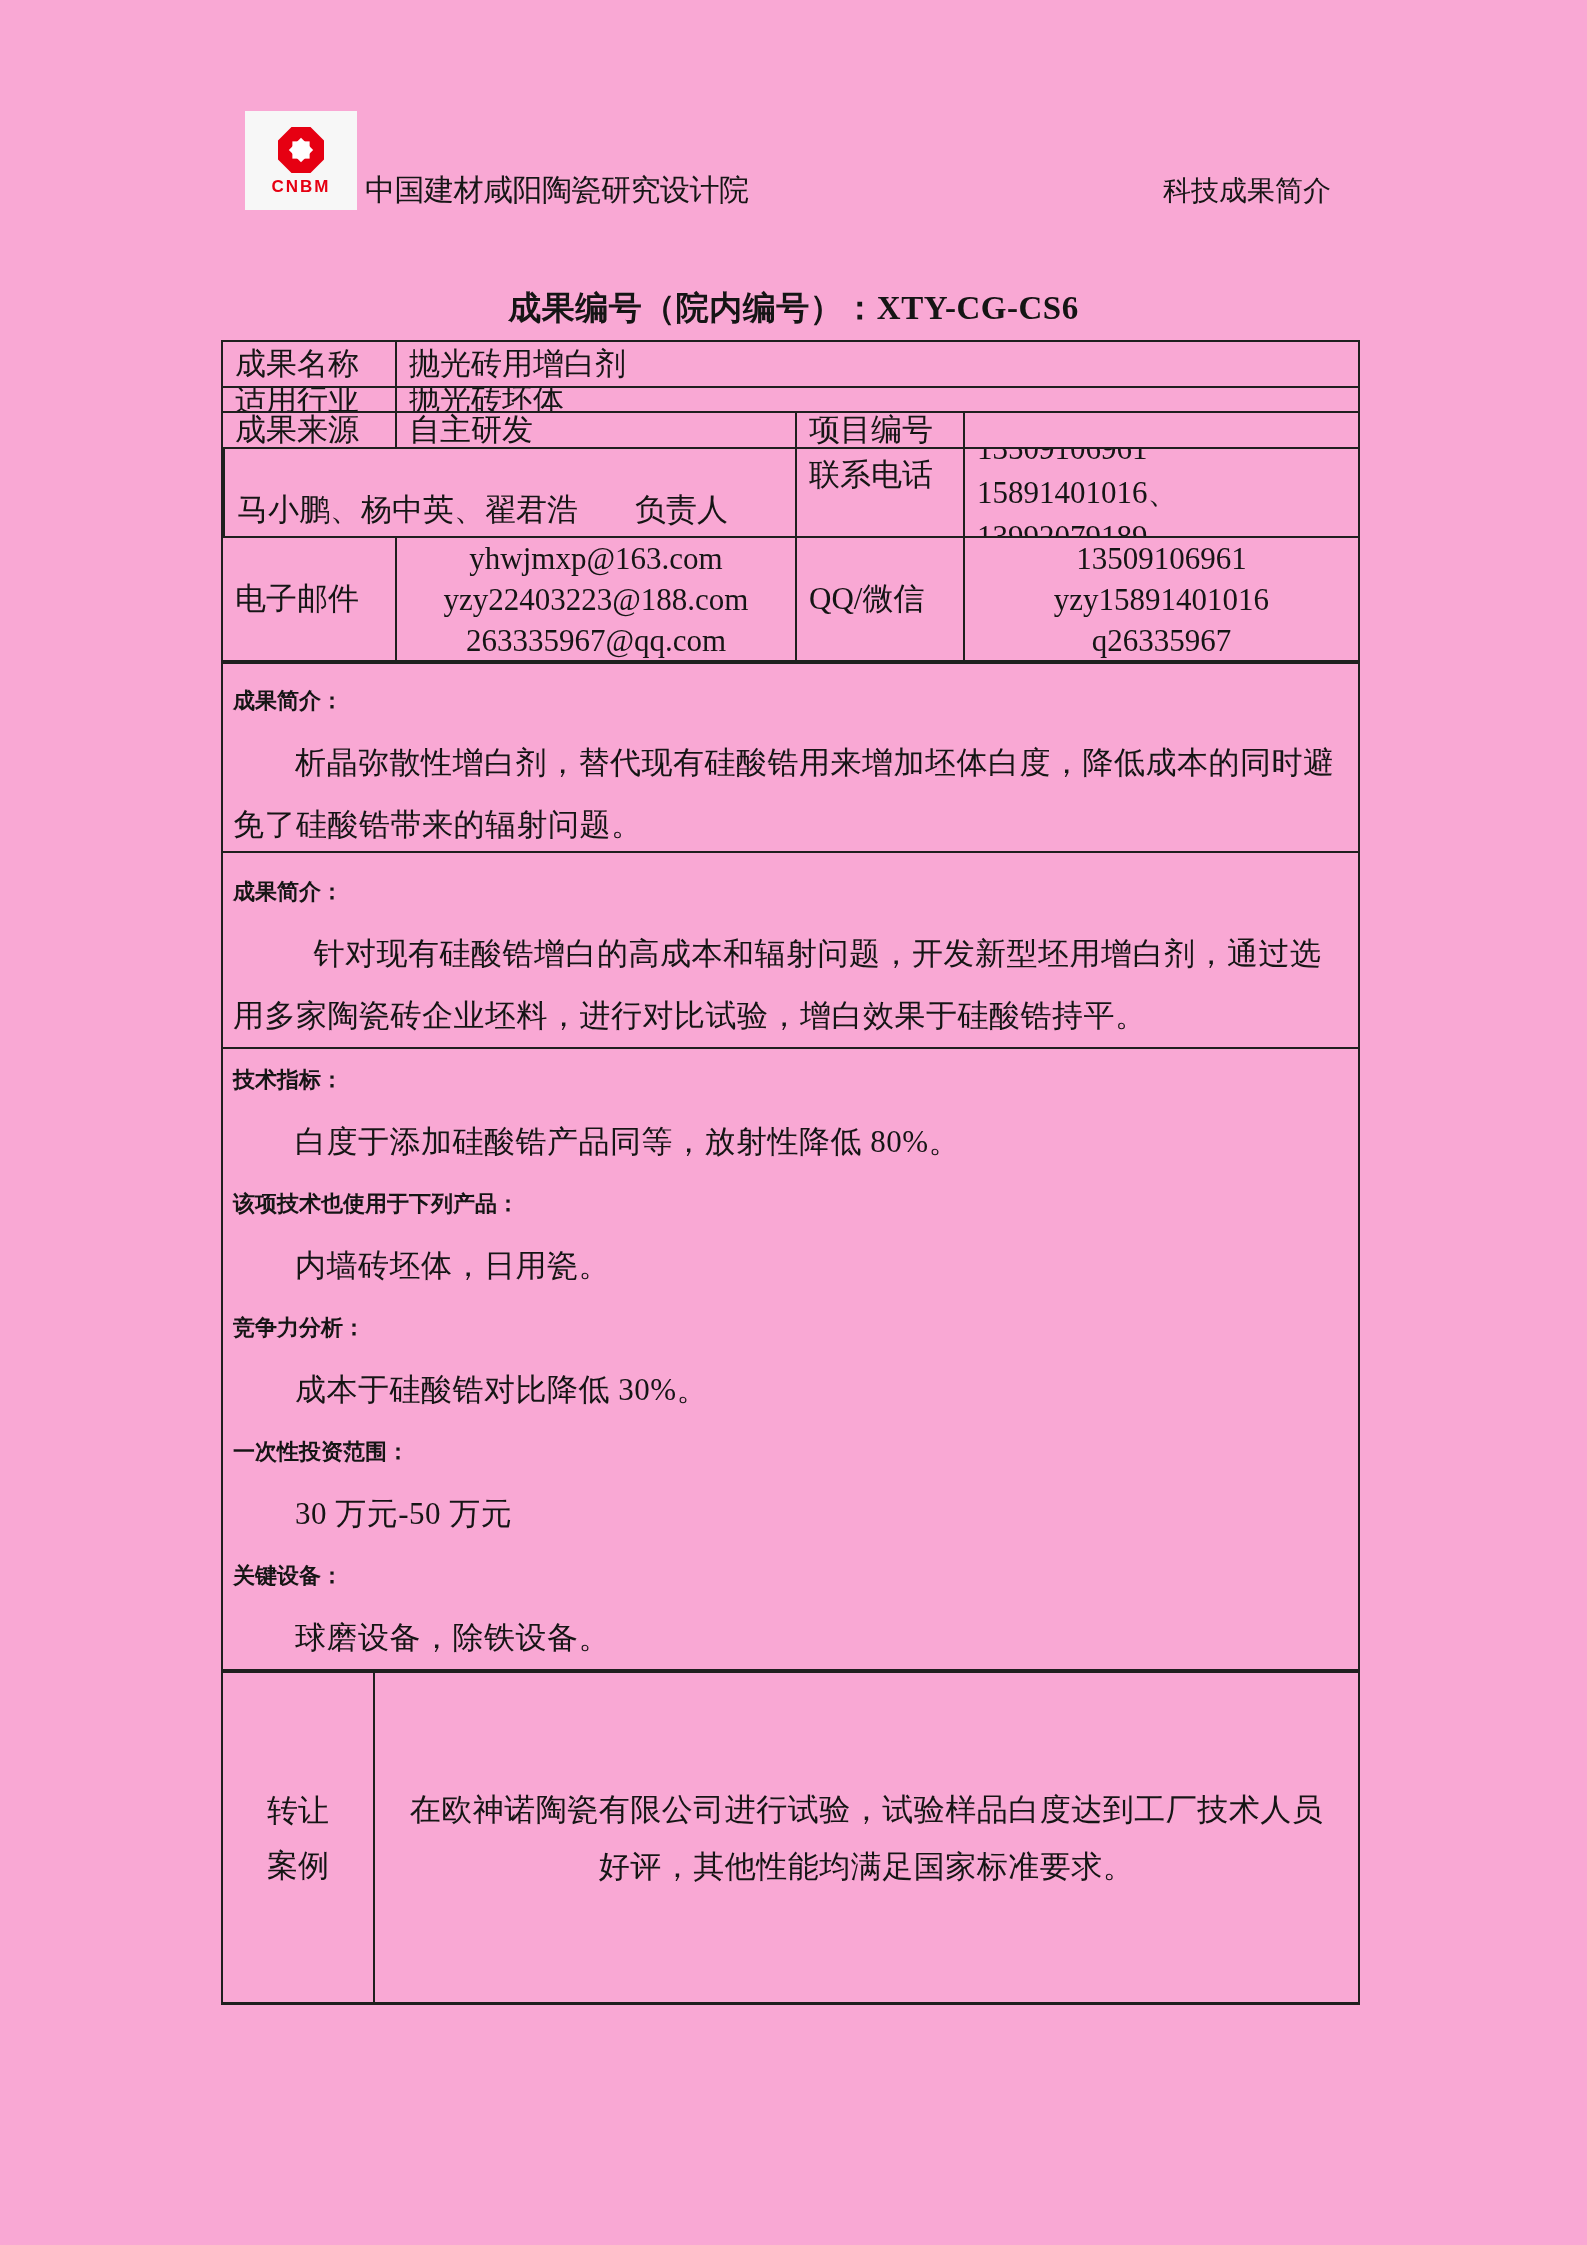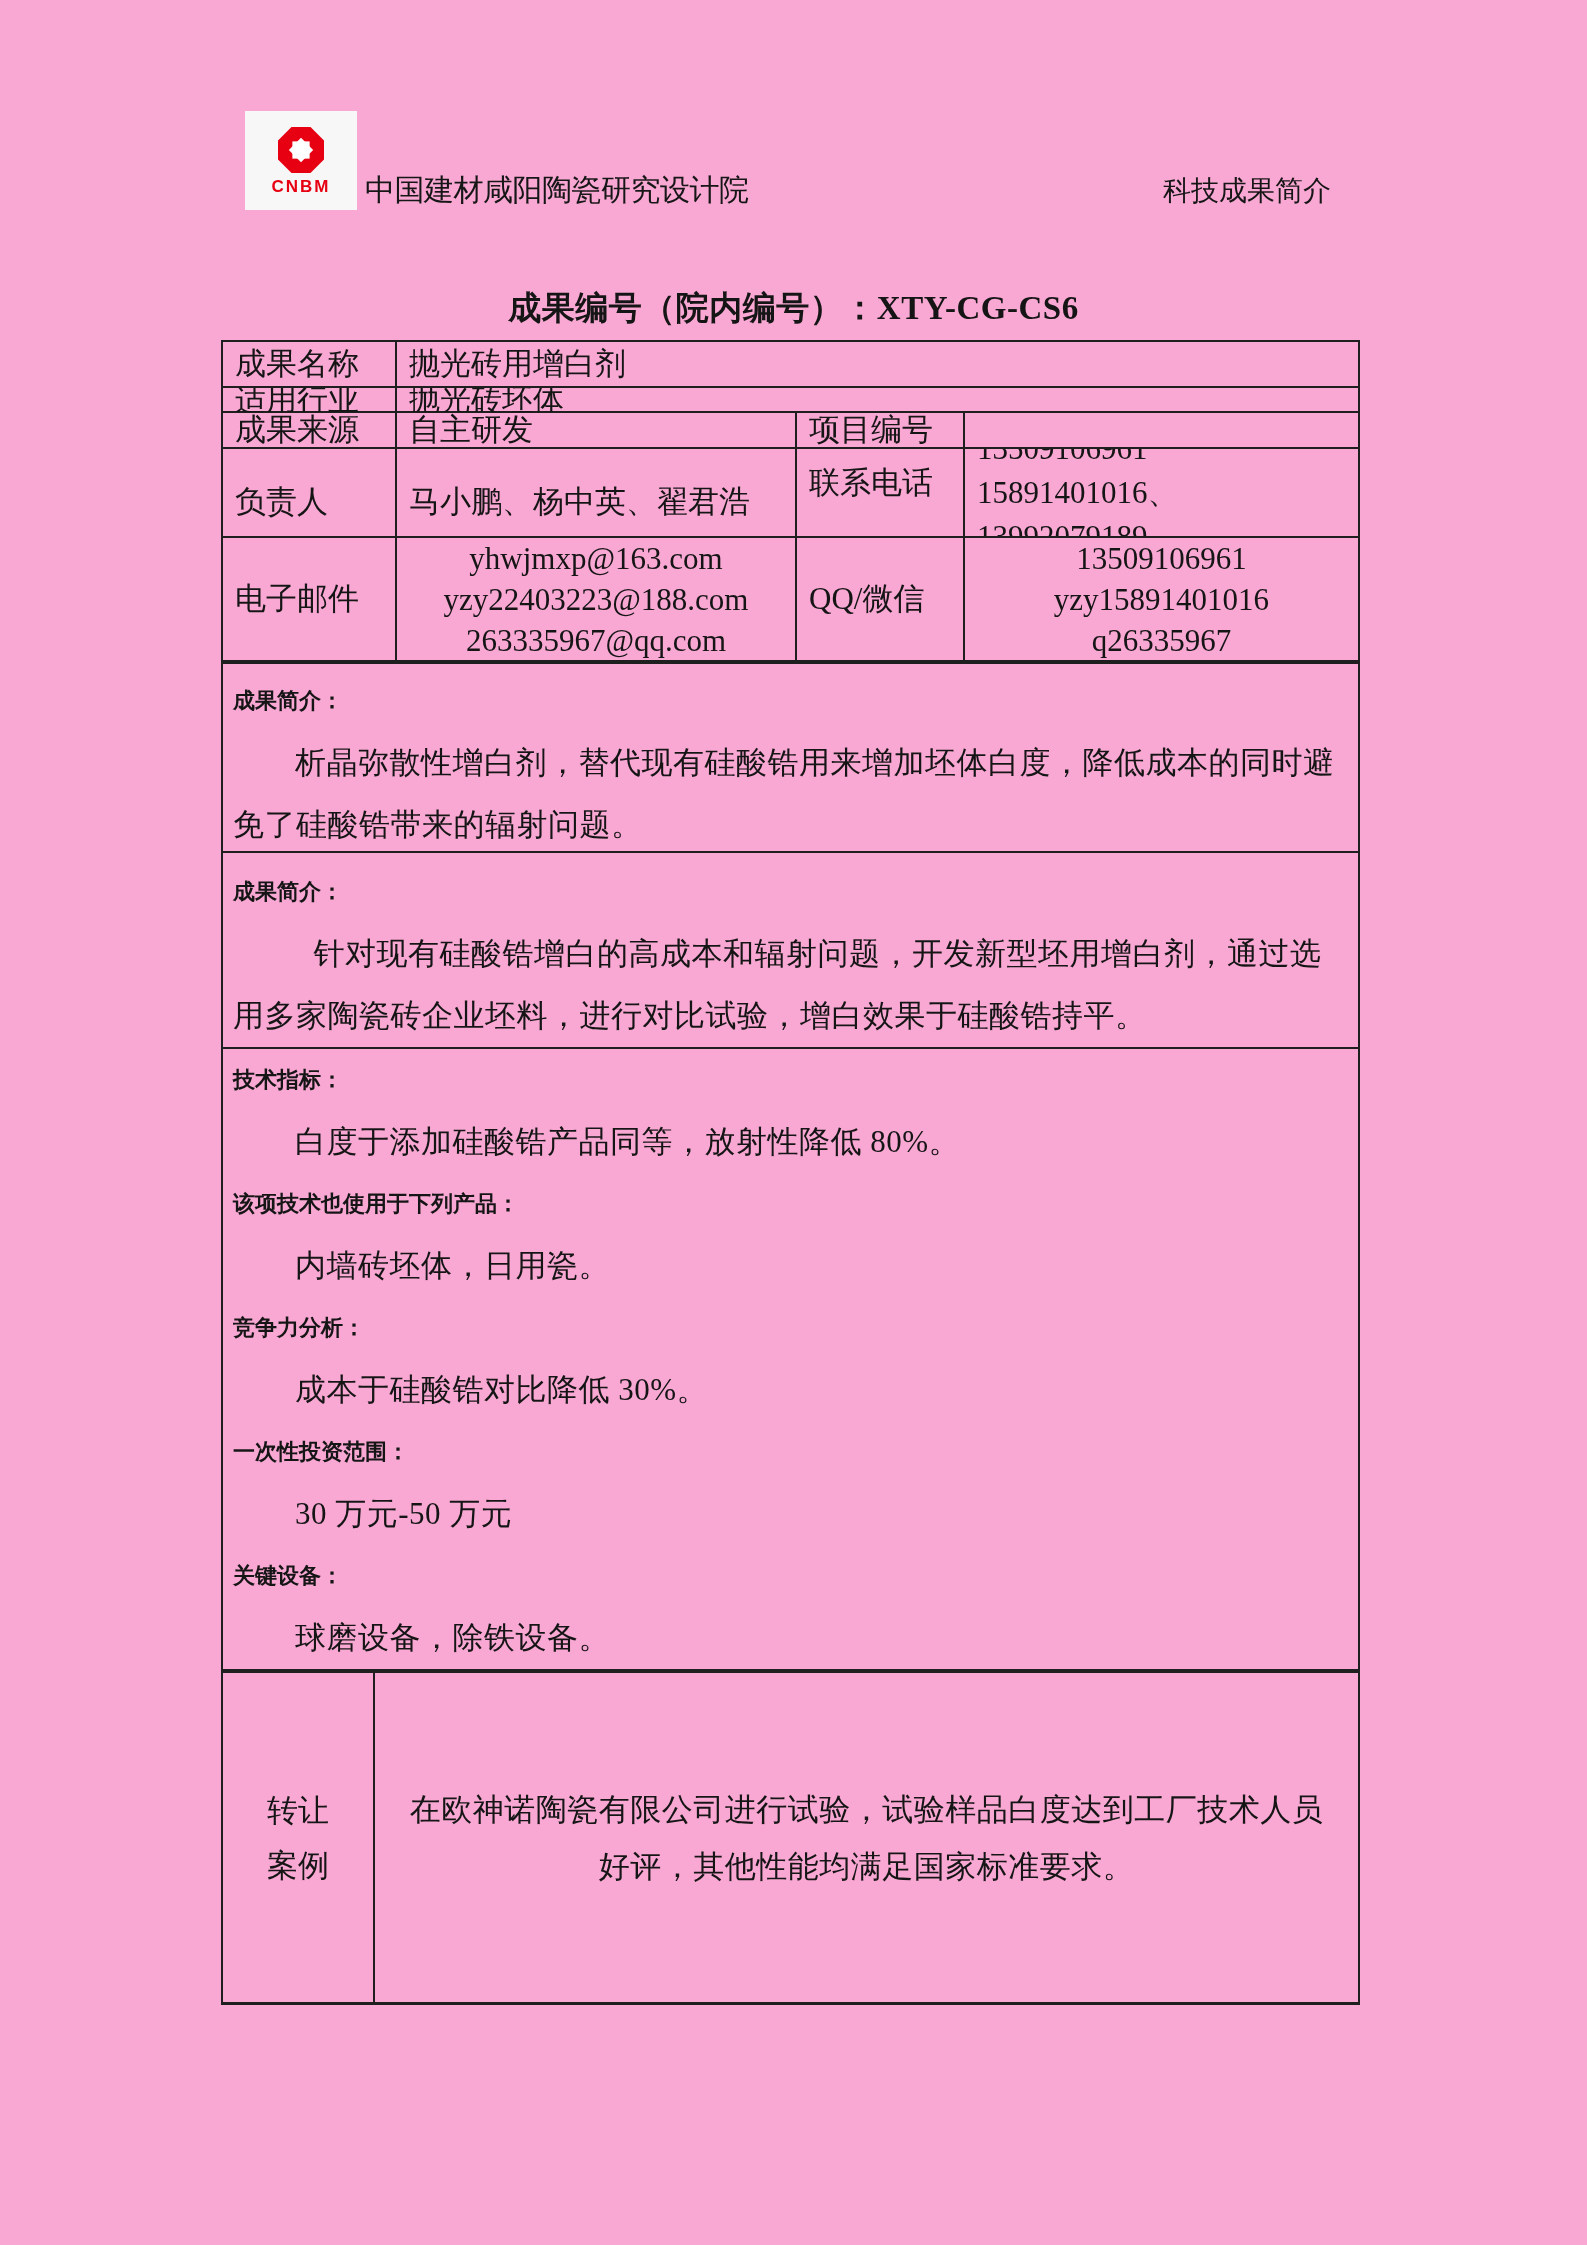--- a/index.html
+++ b/index.html
@@ -47,21 +47,21 @@
     width:1139px;
     border:2px solid #1f1f1f;
     border-bottom-width:3px;
     font-size:31px;
   }
   .t-row { display:flex; border-top:2px solid #1f1f1f; }
   .t-row.first { border-top:none; }
   .t-row.thick-top { border-top-width:4px; }
   .cell {
     display:flex; align-items:center;
-    padding:12px 12px;
+    padding:4px 12px;
     overflow:hidden;
   }
   .cell.bl { border-left:2px solid #1f1f1f; }
   .w-label { width:172px; flex:none; }
   .w-v2    { width:400px; flex:none; }
   .w-l3    { width:168px; flex:none; }
   .w-v4    { flex:1; }
   .r1 { height:44px; }
   .r2 { height:25px; }
   .r3 { height:36px; }
@@ -137,25 +137,25 @@
     </div>
 
     <div class="t-row r3">
       <div class="cell w-label">成果来源</div>
       <div class="cell w-v2 bl">自主研发</div>
       <div class="cell w-l3 bl">项目编号</div>
       <div class="cell w-v4 bl"></div>
     </div>
 
     <div class="t-row r4">
+      <div class="cell w-v2 bl v-bottom lh44">
+        <div>马小鹏、杨中英、翟君浩</div>
+      </div>
       <div class="cell w-label v-bottom lh44">
         <div>负责人</div>
-      </div>
-      <div class="cell w-v2 bl v-bottom lh44">
-        <div>马小鹏、杨中英、翟君浩</div>
       </div>
       <div class="cell w-l3 bl v-top lh44">
         <div>联系电话</div>
       </div>
       <div class="cell w-v4 bl stack lh44 v-top">
         <div>13509106961</div>
         <div>15891401016、13992079189</div>
       </div>
     </div>
 

